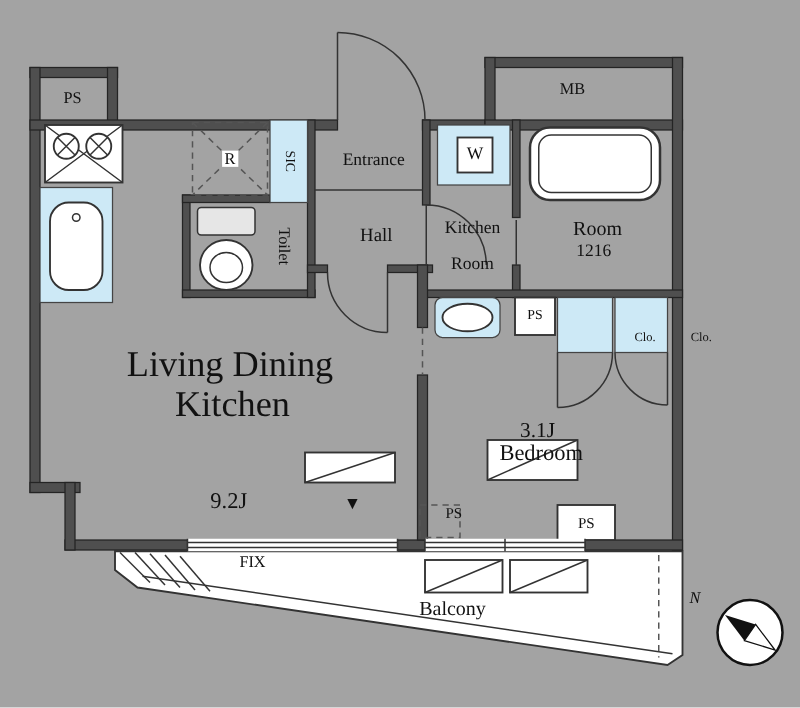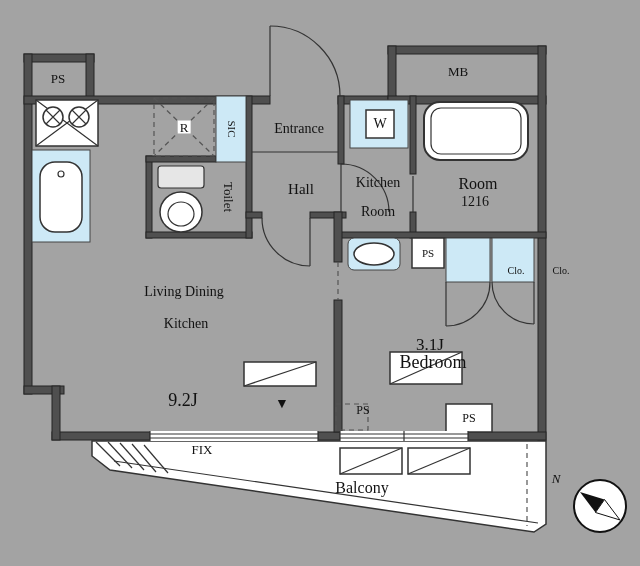--- a/index.html
+++ b/index.html
@@ -4,21 +4,21 @@
 <style>
   html,body{margin:0;padding:0;background:#fff;}
   .stage{position:relative;width:640px;height:566px;background:#a3a3a3;overflow:hidden;
          font-family:"Liberation Serif",serif;}
   .stage svg{position:absolute;left:0;top:0;}
   .lbl{position:absolute;transform:translate(-50%,-50%);color:#111;white-space:nowrap;
        font-family:"Liberation Serif",serif;line-height:1;}
   .vert{writing-mode:vertical-rl;}
   .s10{font-size:10px;margin-left:48px;} .s11{font-size:11px;} .s12{font-size:12px;} .s13{font-size:13px;}
   .s14{font-size:14px;} .s15{font-size:15px;} .s16{font-size:16px;} .s17{font-size:17px;}
-  .s18{font-size:18px;} .s21{font-size:14px;}
+  .s18{font-size:18px;} .s21{font-size:29px;}
   .ital{font-style:italic;}
   .whitebg{background:#fff;padding:0 2px;}
   .wall{fill:#4f4f4f;stroke:#242424;stroke-width:1;}
   .blue{fill:#cde9f6;stroke:#444;stroke-width:1;}
   .fixt{fill:#fff;stroke:#333;stroke-width:1.5;}
   .thin{stroke:#333;stroke-width:1.2;fill:none;}
   .dash{stroke:#555;stroke-width:1.2;fill:none;stroke-dasharray:5 4;}
   .arc{stroke:#333;stroke-width:1.2;fill:none;}
 </style>
 </head>

